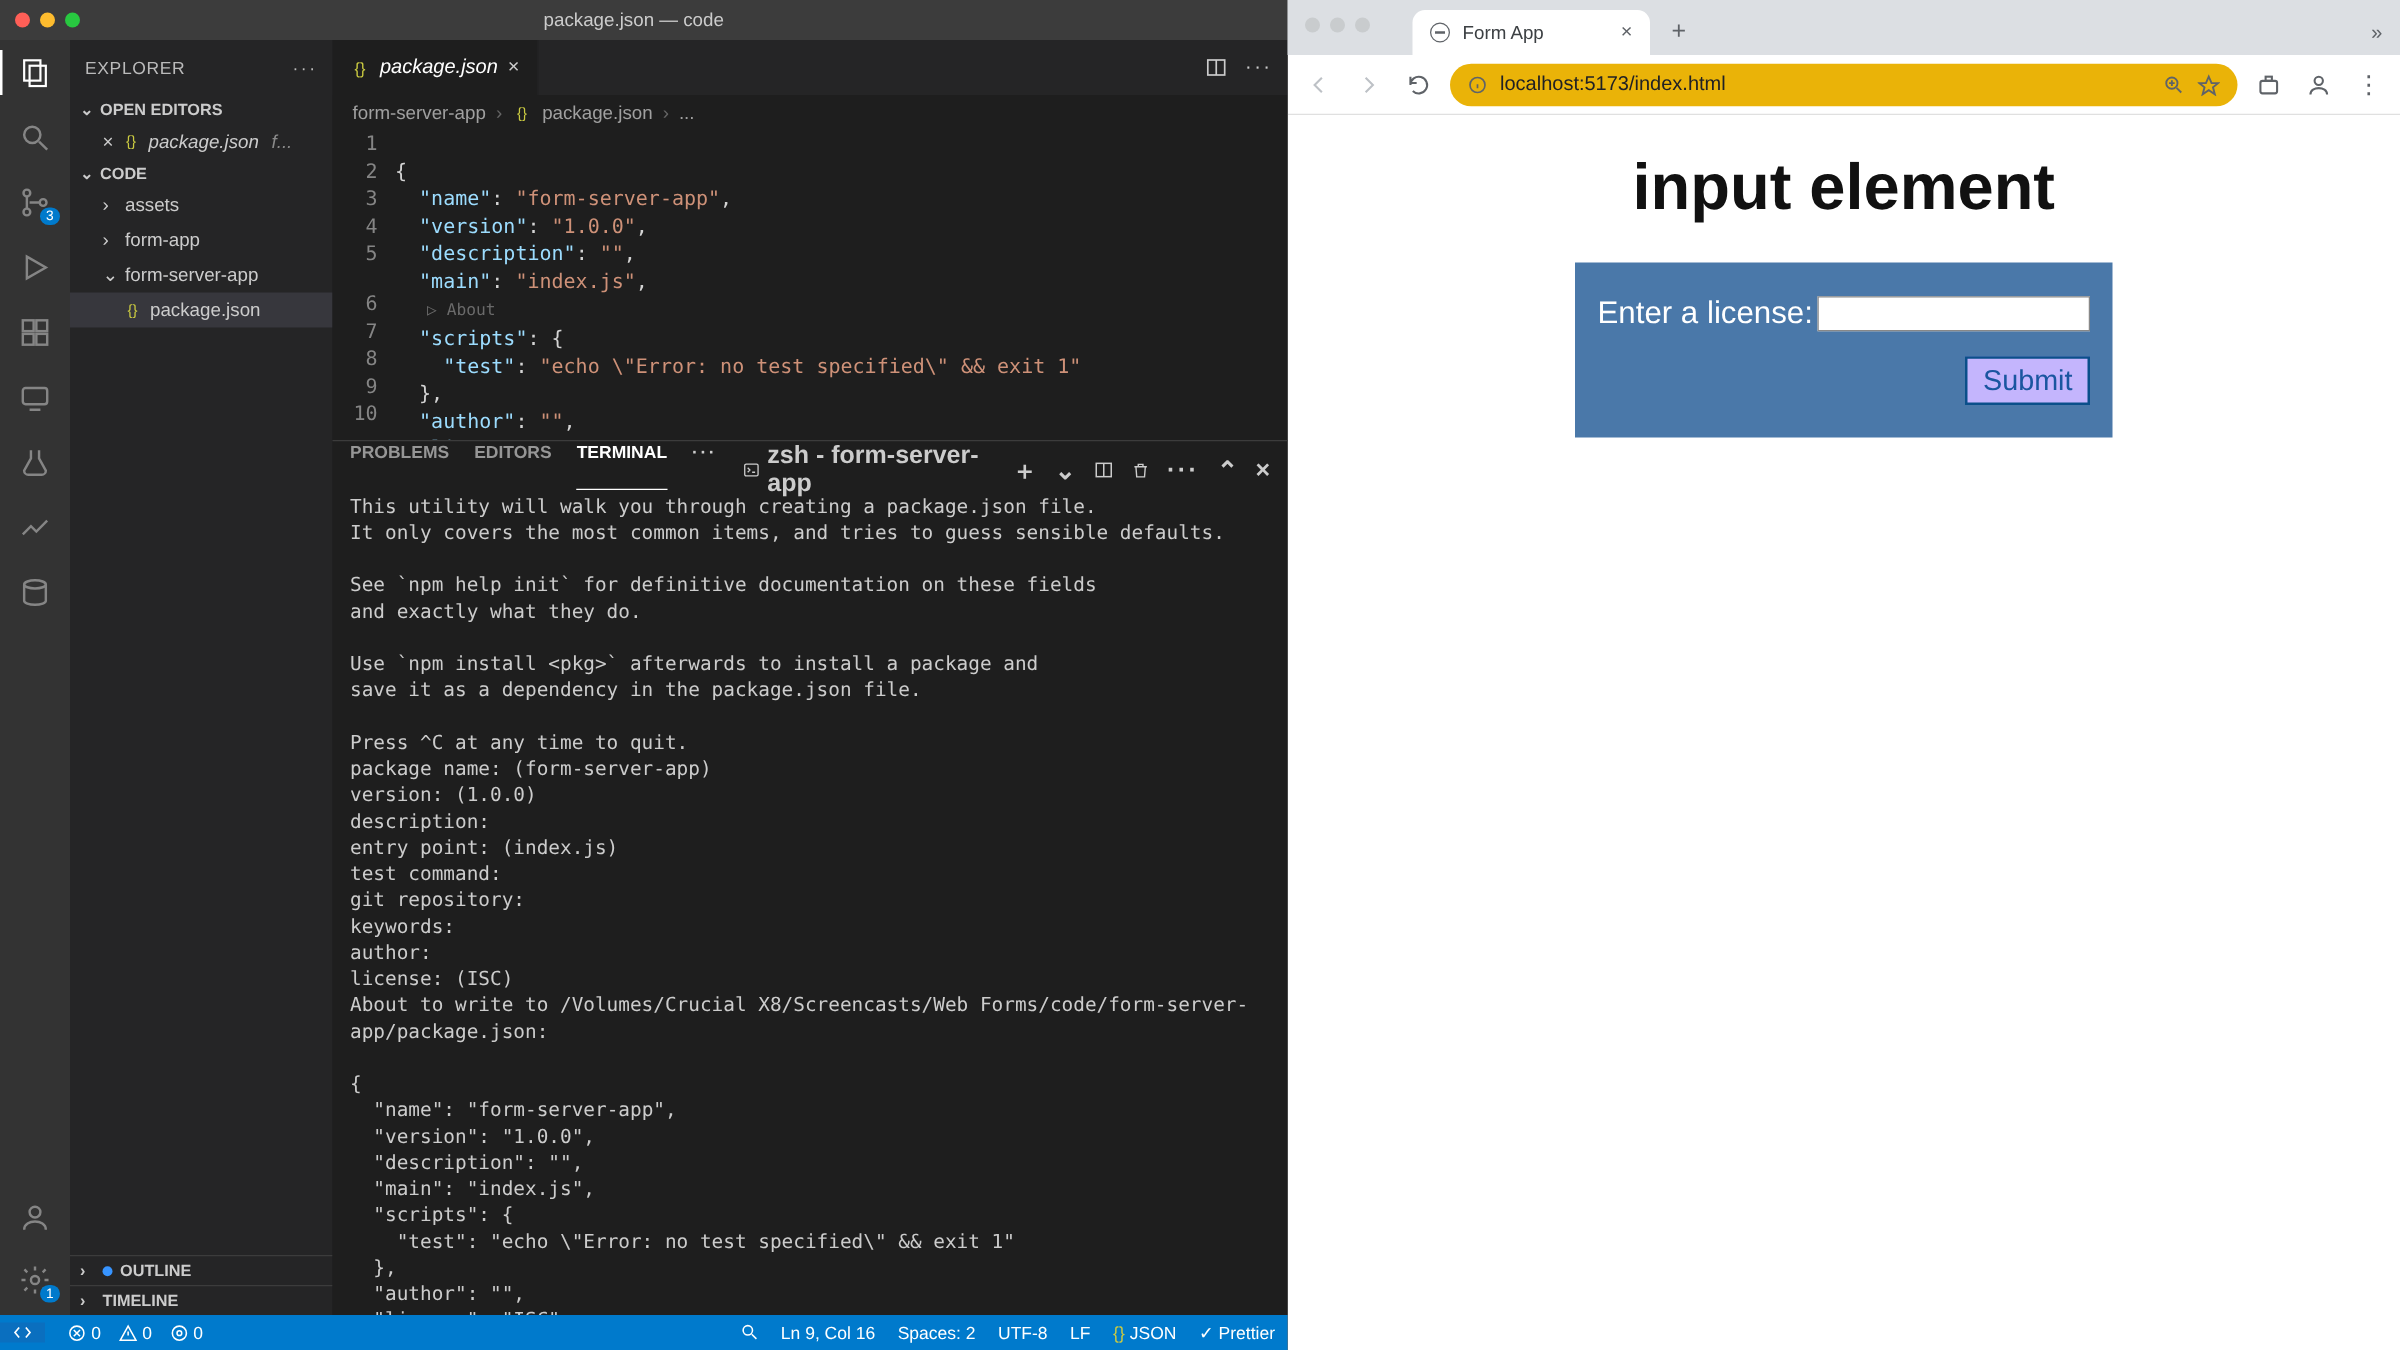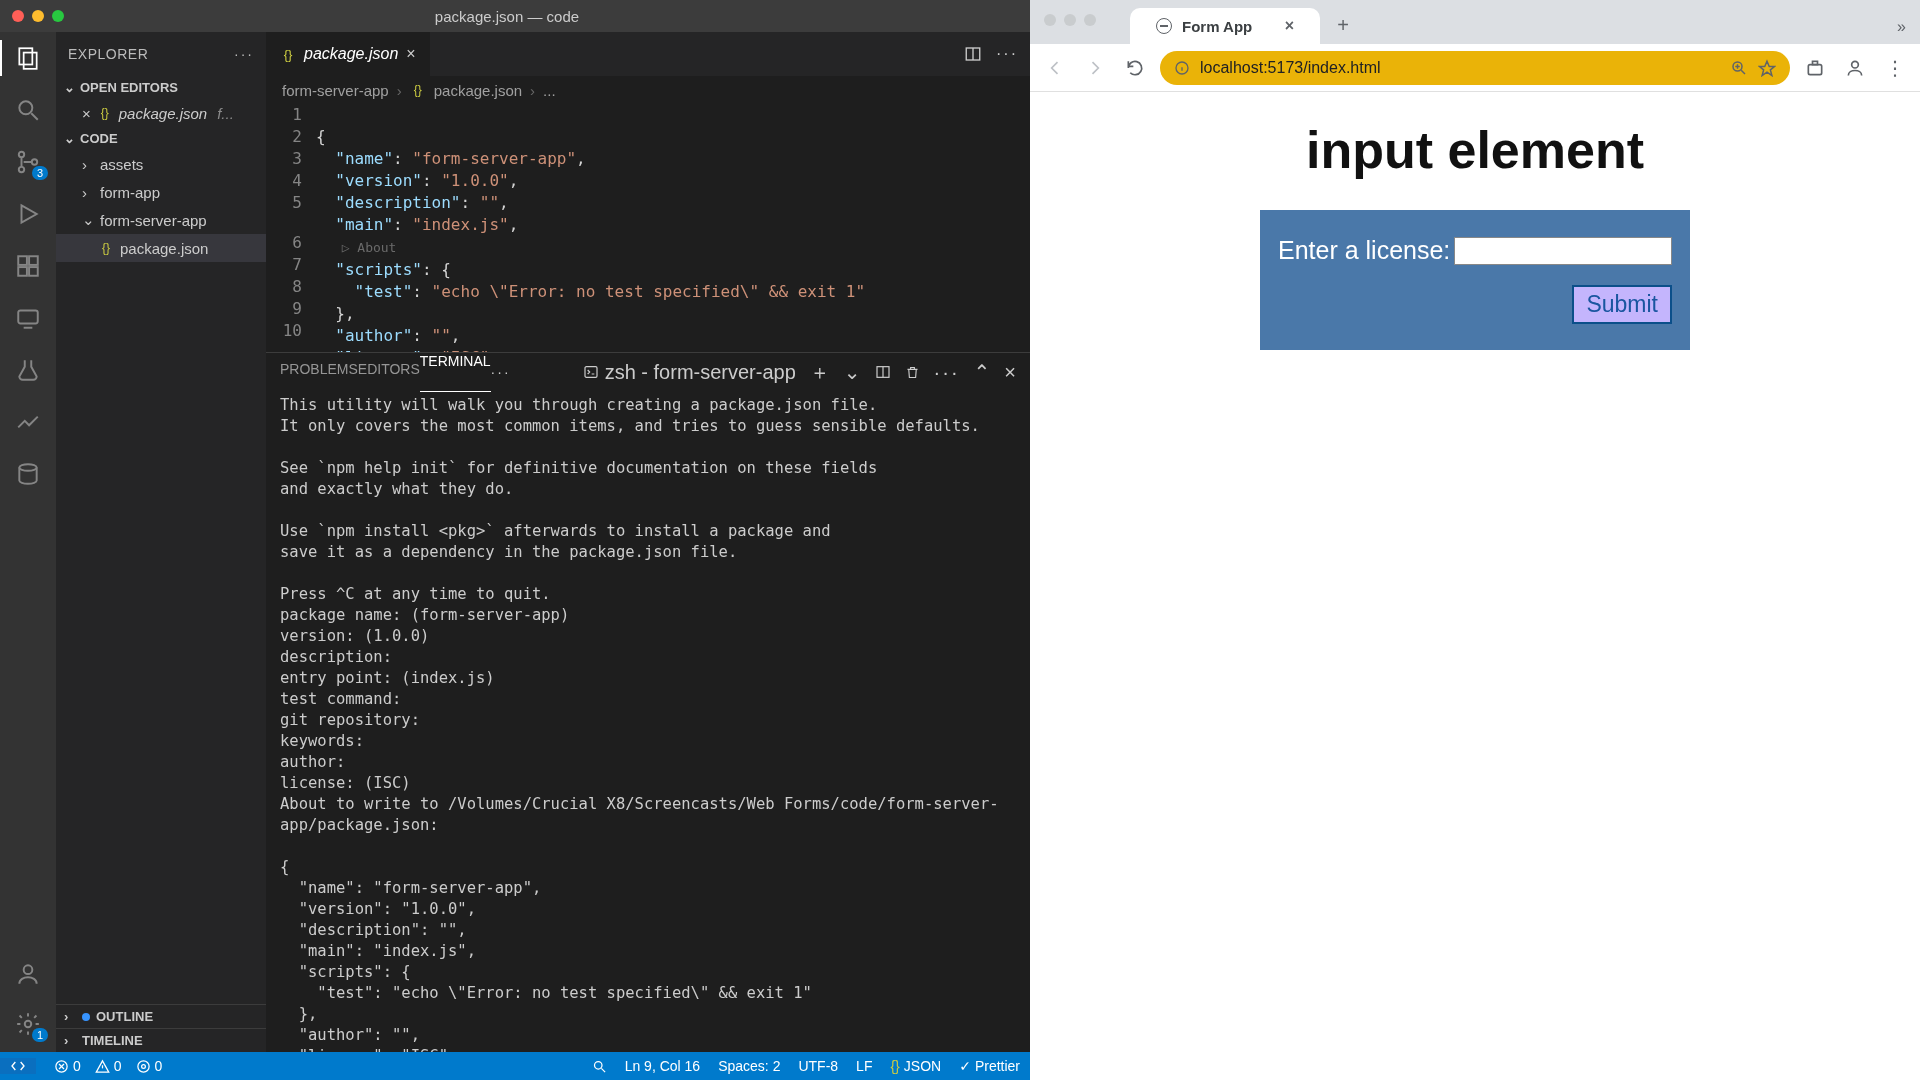--- a/index.html
+++ b/index.html
@@ -49,37 +49,37 @@
 
   .code-pane { flex:1; display:flex; font-family: Menlo, Consolas, monospace; font-size:16px; line-height:22px; background:#1e1e1e; overflow:hidden; position:relative;}
   .gutter { width:50px; text-align:right; color:#858585; padding-right:14px; user-select:none;}
   .codetext { flex:1; white-space:pre; color:#d4d4d4; position:relative;}
   .tok-key { color:#9cdcfe; }
   .tok-str { color:#ce9178; }
   .tok-pun { color:#d4d4d4; }
   .debug-hint { color:#6a6a6a; font-size:13px; padding-left:10px;}
 
   .panel { height:700px; border-top:1px solid #3c3c3c; background:#1e1e1e; display:flex; flex-direction:column; }
-  .panel-tabs { height:38px; display:flex; align-items:center; padding:0 14px; font-size:14px; color:#969696;}
+  .panel-tabs { height:38px; display:flex; align-items:flex-start; gap:20px; padding:0 14px; font-size:14px; color:#969696;font-weight:bold;}
   .panel-tabs .ptab.active { color:#fff; border-bottom:1px solid #fff; padding-bottom:22px;}
   .panel-tabs .ptab { padding-bottom:6px; }
   .panel-right { margin-left:auto; display:flex; align-items:center; gap:14px; color:#ccc; font-size:20px;}
   .term { flex:1; overflow:hidden; font-family: Menlo, Consolas, monospace; font-size:15.5px; line-height:21px; color:#ccc; padding:4px 14px; white-space:pre-wrap;}
 
   .statusbar { height:28px; background:#007acc; color:#fff; display:flex; align-items:center; font-size:14px; padding:0 10px; gap:16px;}
   .statusbar .sb-left { display:flex; align-items:center; gap:14px;}
-  .statusbar .sb-right { margin-left:auto; display:flex; align-items:flex-end; gap:18px;}
+  .statusbar .sb-right { margin-left:auto; display:flex; align-items:flex-start; gap:18px;}
   .sb-remote { background:#0a6fbf; height:100%; display:flex; align-items:center; padding:0 10px; margin-left:-10px; margin-right:4px;}
 
   
   .chrome { width: 890px; height: 100%; background:#fff; display:flex; flex-direction:column; border-top-right-radius:10px;}
   .chrome-tabstrip { height:44px; background:#dcdfe3; display:flex; align-items:flex-end; padding-left:10px; position:relative;}
   .chrome-traffic { position:absolute; left:14px; top:14px; display:flex; gap:8px;}
   .chrome-traffic div { width:12px; height:12px; border-radius:50%; background:#c9ccce;}
-  .chrome-tab { margin-left:90px; height:36px; background:#fff; border-top-left-radius:10px; border-top-right-radius:10px; display:flex; align-items:center; padding:0 26px; gap:10px; font-size:15px; color:#3c4043; min-width:190px;font-weight:bold;}
+  .chrome-tab { margin-left:90px; height:36px; background:#fff; border-top-left-radius:10px; border-top-right-radius:10px; display:flex; align-items:center; padding:0 14px; gap:10px; font-size:15px; color:#3c4043; min-width:190px;}
   .chrome-tab .favicon { width:16px; height:16px; border:1.5px solid #5f6368; border-radius:50%; position:relative;}
   .chrome-tab .favicon::after{content:""; position:absolute; left:3px; top:6px; width:8px; height:1.5px; background:#5f6368;}
   .chrome-tab .tab-x { margin-left:auto; color:#5f6368; font-size:16px;}
   .chrome-newtab { width:30px; height:30px; display:flex; align-items:center; justify-content:center; color:#5f6368; font-size:20px; margin-left:8px; margin-bottom:4px;}
   .chrome-winicon { margin-left:auto; margin-right:14px; margin-bottom:8px; color:#5f6368;}
 
   .chrome-toolbar { height:48px; background:#fff; border-bottom:1px solid #e0e0e0; display:flex; align-items:center; padding:0 10px; gap:10px;}
   .ct-btn { width:30px; height:30px; display:flex; align-items:center; justify-content:center; color:#5f6368; border-radius:50%;}
   .ct-btn.disabled { color:#bdc1c6; }
   .omnibox { flex:1; height:34px; background:#eab308; border-radius:17px; display:flex; align-items:center; padding:0 14px; gap:10px; color:#202124; font-size:16px;}

